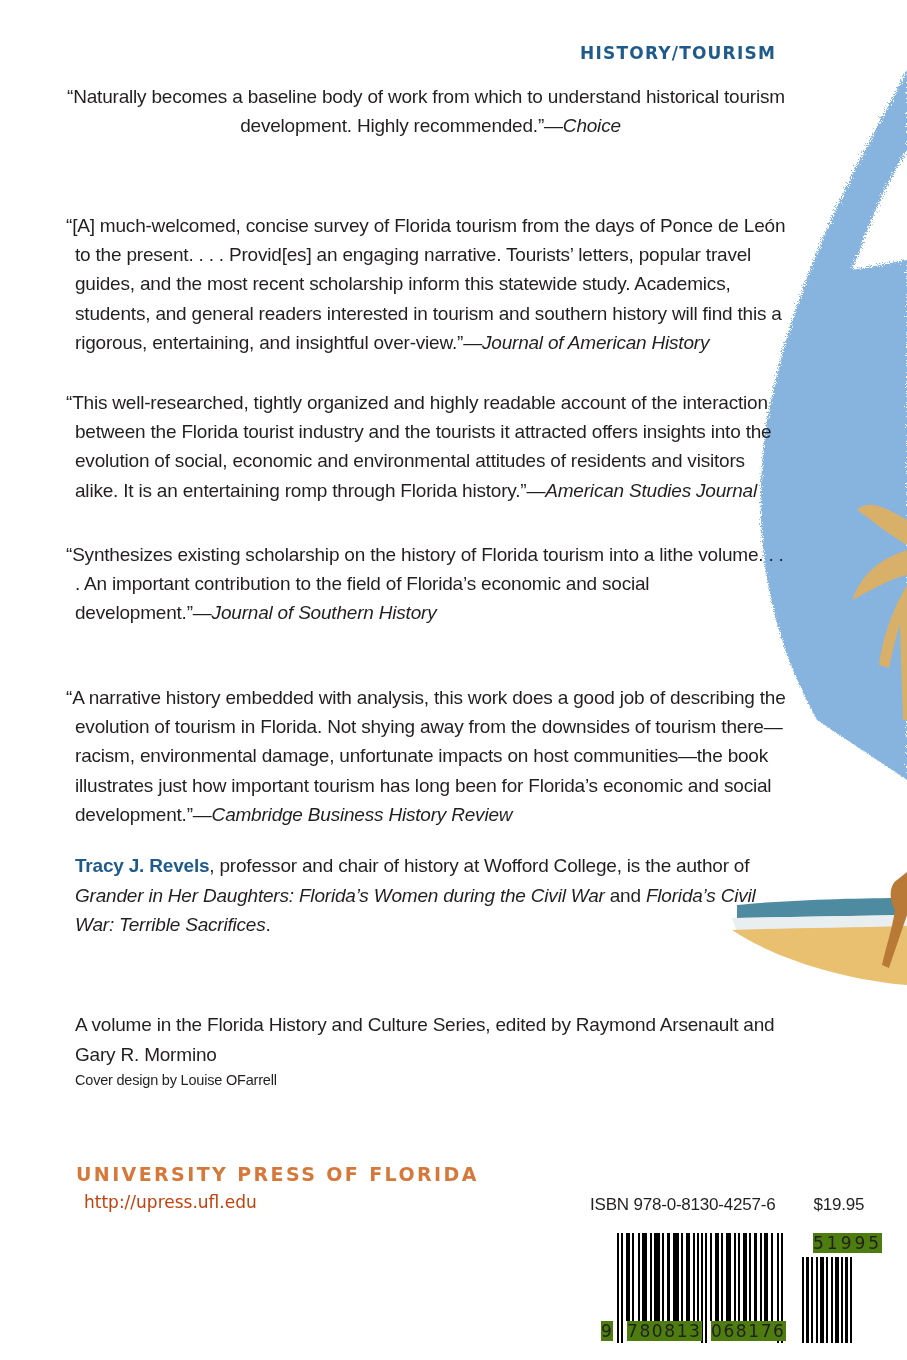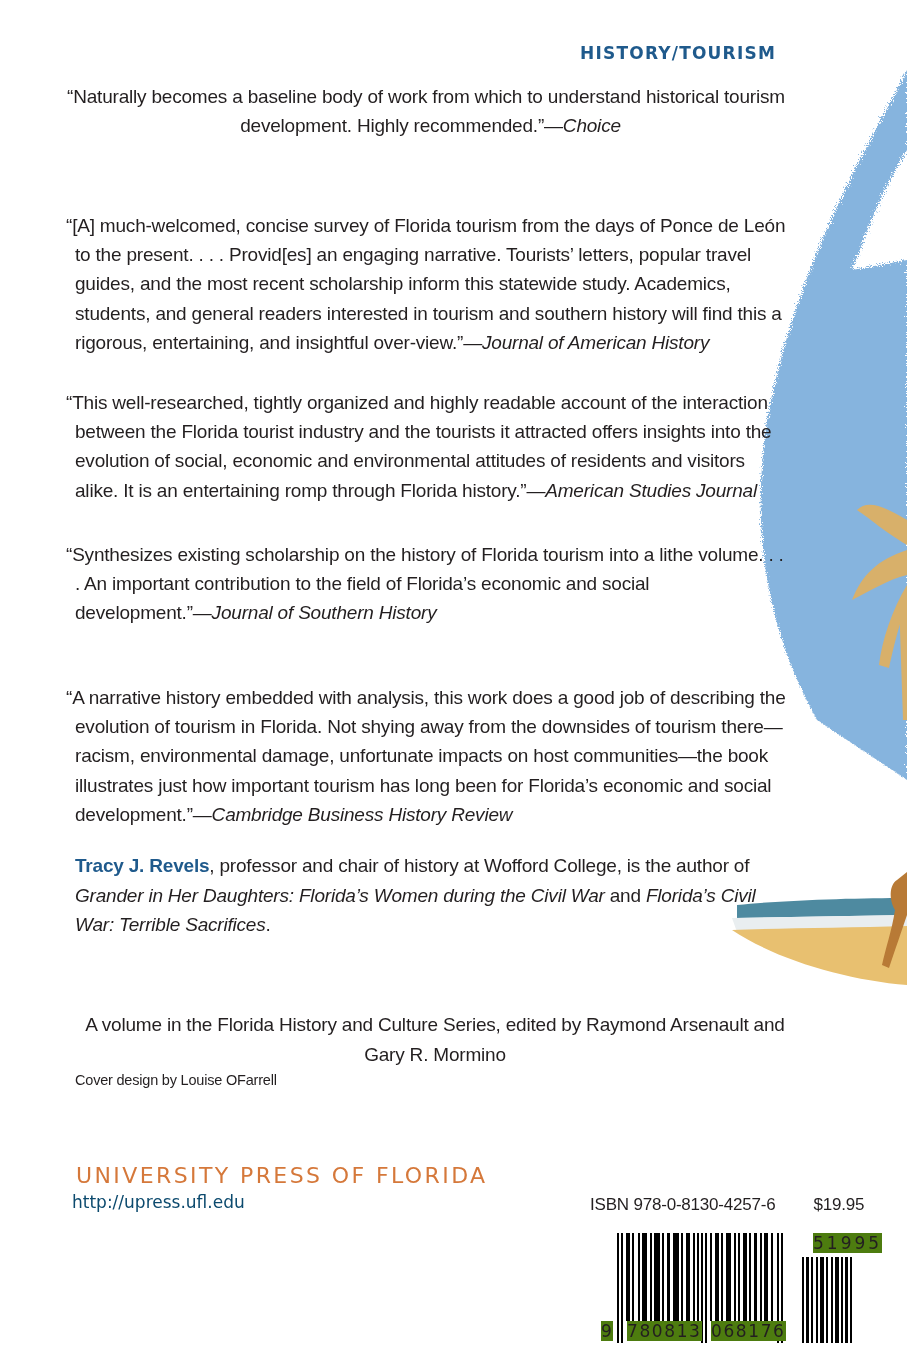--- a/index.html
+++ b/index.html
@@ -17,29 +17,29 @@
   .blurb {
     position: absolute; left: 66px; width: 720px;
     font-size: 19px; line-height: 29.2px; letter-spacing: -0.2px;
     font-stretch: condensed;
   }
   .blurb p { text-indent: -9px; padding-left: 9px; }
   .blurb i { font-style: italic; }
 
   .bio { position: absolute; left: 75px; top: 851px; width: 710px; font-size: 19px; line-height: 29.5px; letter-spacing: -0.2px; }
   .bio .author { color: #1f5a8c; font-weight: bold; }
-  .series { position: absolute; left: 75px; top: 1010px; width: 720px; font-size: 19px; line-height: 29.5px; letter-spacing: -0.2px; text-align: center; }
+  .series { position: absolute; left: 75px; top: 1010px; width: 720px; font-size: 19px; line-height: 29.5px; letter-spacing: -0.2px; }
   .design { position: absolute; left: 75px; top: 1072px; font-size: 14.5px; letter-spacing: -0.2px; }
 
   .publisher {
     position: absolute; left: 76px; top: 1163px;
-    font-family: "DejaVu Sans", sans-serif; font-weight: normal;
-    font-size: 22px; letter-spacing: 2.4px; color: #d5783a;
+    font-family: "DejaVu Sans", sans-serif; font-weight: bold;
+    font-size: 19px; letter-spacing: 2.4px; color: #d5783a;
   }
-  .url { position: absolute; left: 72px; top: 1192px; font-family: "DejaVu Sans", sans-serif; font-size: 17px; color: #0c4a6e; }
+  .url { position: absolute; left: 84px; top: 1192px; font-family: "DejaVu Sans", sans-serif; font-size: 17px; color: #c2410c; }
 
   .isbn { position: absolute; left: 590px; top: 1195px; font-size: 17px; letter-spacing: -0.2px; color: #231f20; }
   .isbn .price { margin-left: 38px; }
 
   .barcode { position: absolute; left: 607px; top: 1233px; }
   .barcode svg { display: block; }
   .bc-digits { position: absolute; font-family: "DejaVu Sans", sans-serif; font-size: 17px; letter-spacing: 1.6px; color: #231f20; background: #4d7c0f; }
 </style>
 </head>
 <body>

